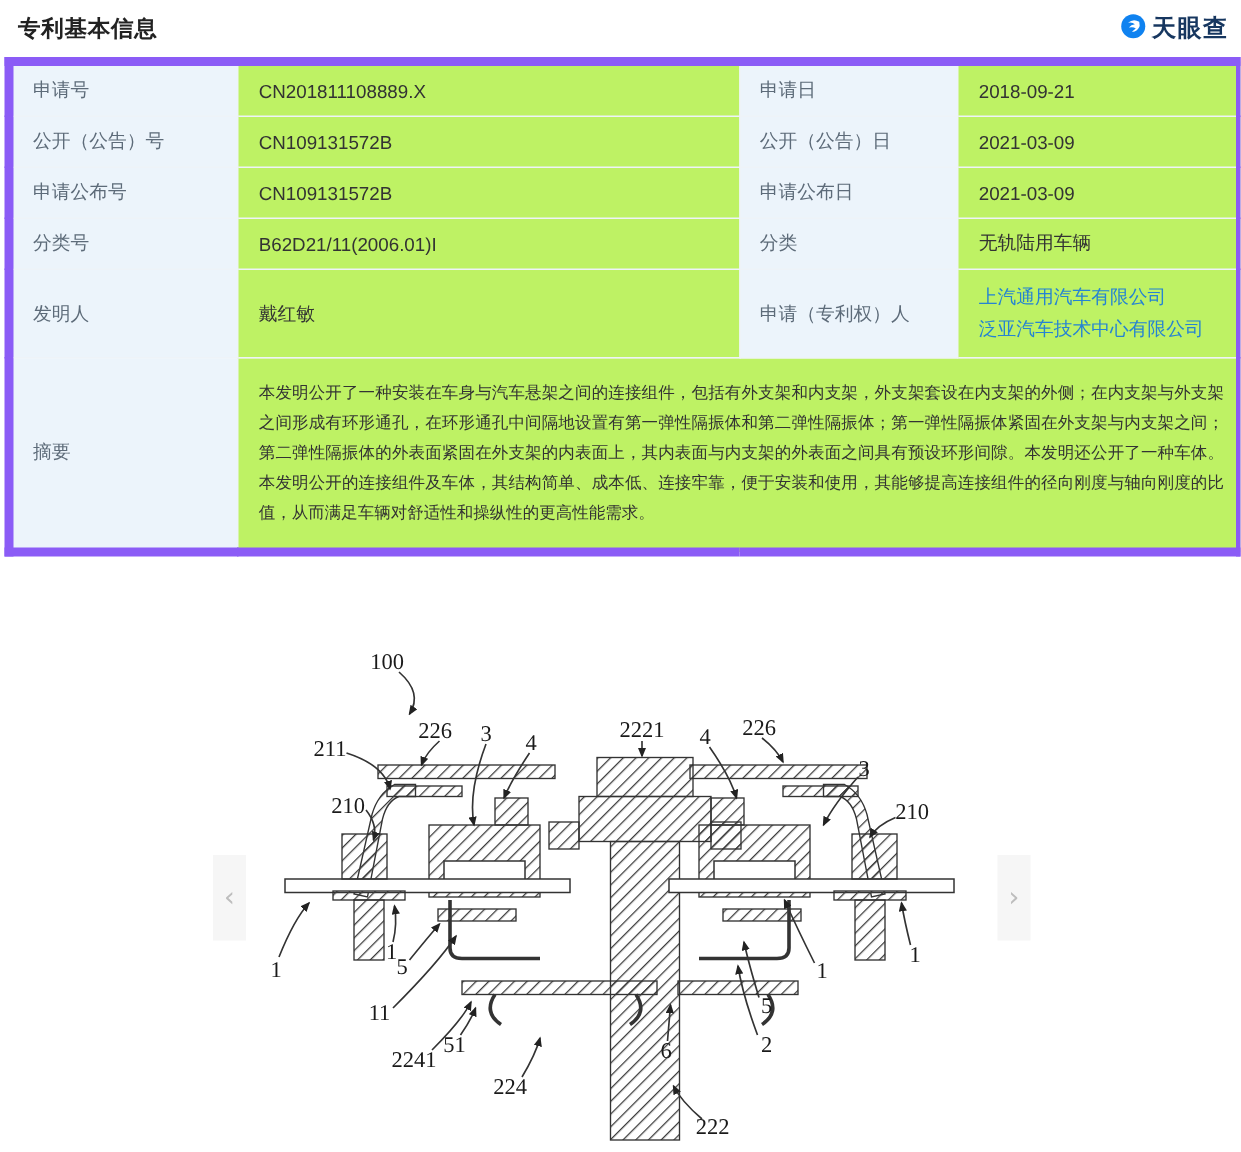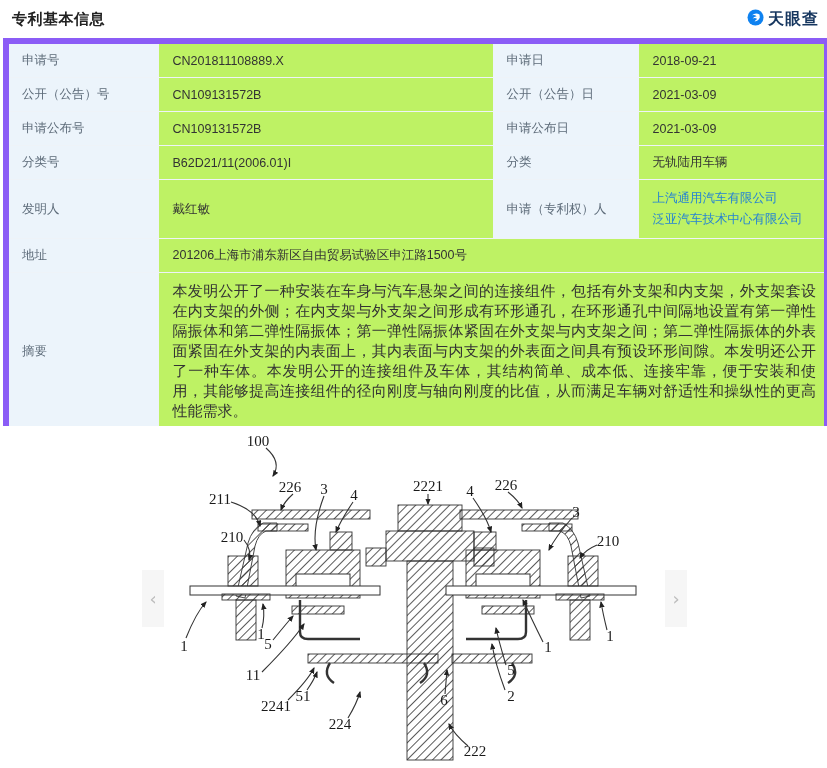--- a/index.html
+++ b/index.html
@@ -17,21 +17,21 @@
   table.info { border-collapse:collapse; width:821px; margin:0 3px; table-layout:fixed; border:6px solid #8b5cf6; }
   table.info td { border:1px solid #eef3f8; font-size:12.5px; vertical-align:middle; word-break:break-all; }
   td.lbl { background:#ecf4fb; color:#5d6b79; padding:8px 8px 8px 13px; border:1px solid #f7fbfe; }
   td.val { background:#bef264; color:#333; padding:8px 8px 8px 14px; }
   .c1 { width:152px; } .c2 { width:335px; } .c3 { width:145px; } .c4 { width:189px; }
   tr.r-normal { height:34px; }
   tr.r-tall   { height:53px; }
   tr.r-abs    { height:129px; }
   a.lnk { color:#2583d3; text-decoration:none; cursor:pointer; display:inline-block; }
   .applicants a.lnk { display:block; line-height:21px; }
-  .abs-txt { line-height:20px; font-size:15px; text-align:justify; display:block; }
+  .abs-txt { line-height:20px; font-size:11px; text-align:justify; display:block; }
   .help { display:inline-block; width:13px; height:13px; line-height:12px; text-align:center;
           border:1px solid #ccd6e0; border-radius:50%; color:#b8c3ce; font-size:9px; margin-left:4px;
           vertical-align:middle; cursor:pointer; }
 
   
   .strip { position:absolute; left:0; top:426px; width:827px; height:342px; background:#fff; }
   .nav-btn { position:absolute; top:144px; width:22px; height:57px; background:#f6f6f6;
              display:flex; align-items:center; justify-content:center; color:#bdbdbd;
              font-size:18px; cursor:pointer; user-select:none; font-family:"DejaVu Sans",sans-serif; }
   .nav-prev { left:142px; }
@@ -88,24 +88,20 @@
       <td class="val">无轨陆用车辆</td>
     </tr>
     <tr class="r-tall">
       <td class="lbl">发明人</td>
       <td class="val">戴红敏</td>
       <td class="lbl">申请（专利权）人</td>
       <td class="val applicants">
         <a class="lnk">上汽通用汽车有限公司</a>
         <a class="lnk">泛亚汽车技术中心有限公司</a>
       </td>
-    </tr>
-    <tr class="r-normal">
-      <td class="lbl">地址</td>
-      <td class="val" colspan="3">201206上海市浦东新区自由贸易试验区申江路1500号</td>
     </tr>
     <tr class="r-abs">
       <td class="lbl">摘要</td>
       <td class="val" colspan="3">
         <span class="abs-txt">本发明公开了一种安装在车身与汽车悬架之间的连接组件，包括有外支架和内支架，外支架套设在内支架的外侧；在内支架与外支架之间形成有环形通孔，在环形通孔中间隔地设置有第一弹性隔振体和第二弹性隔振体；第一弹性隔振体紧固在外支架与内支架之间；第二弹性隔振体的外表面紧固在外支架的内表面上，其内表面与内支架的外表面之间具有预设环形间隙。本发明还公开了一种车体。本发明公开的连接组件及车体，其结构简单、成本低、连接牢靠，便于安装和使用，其能够提高连接组件的径向刚度与轴向刚度的比值，从而满足车辆对舒适性和操纵性的更高性能需求。</span>
       </td>
     </tr>
   </tbody>
     </table>
 

